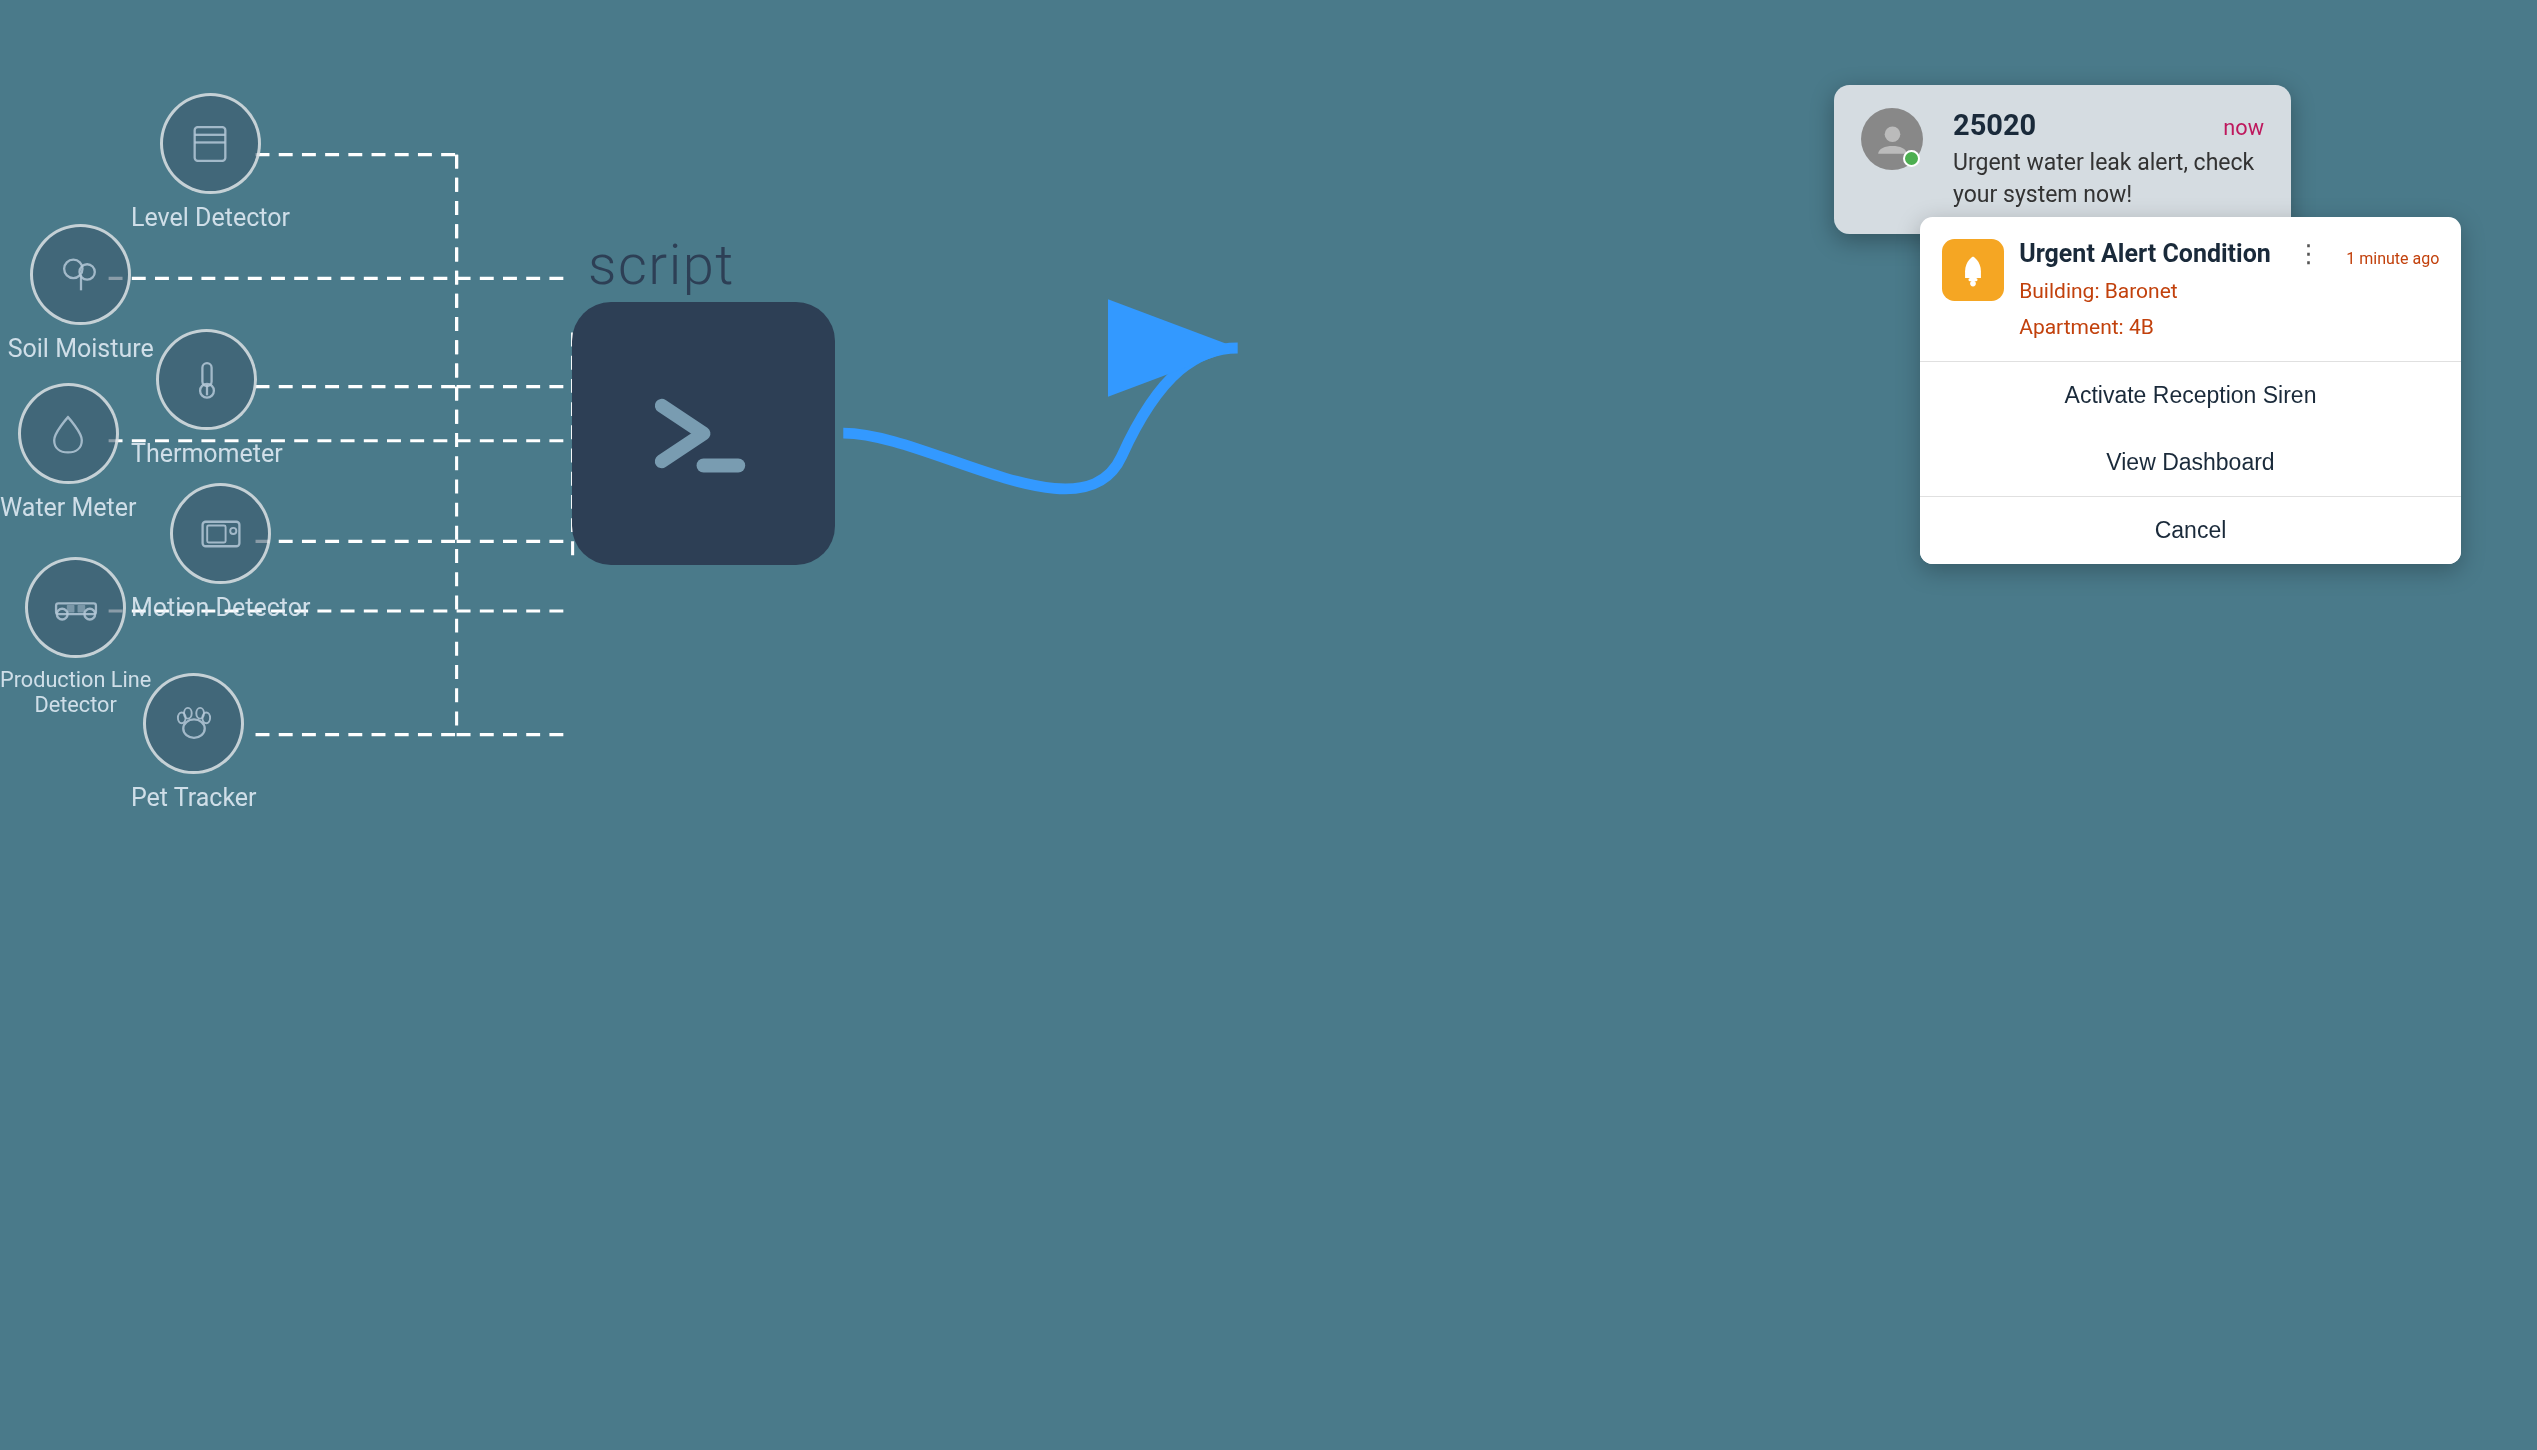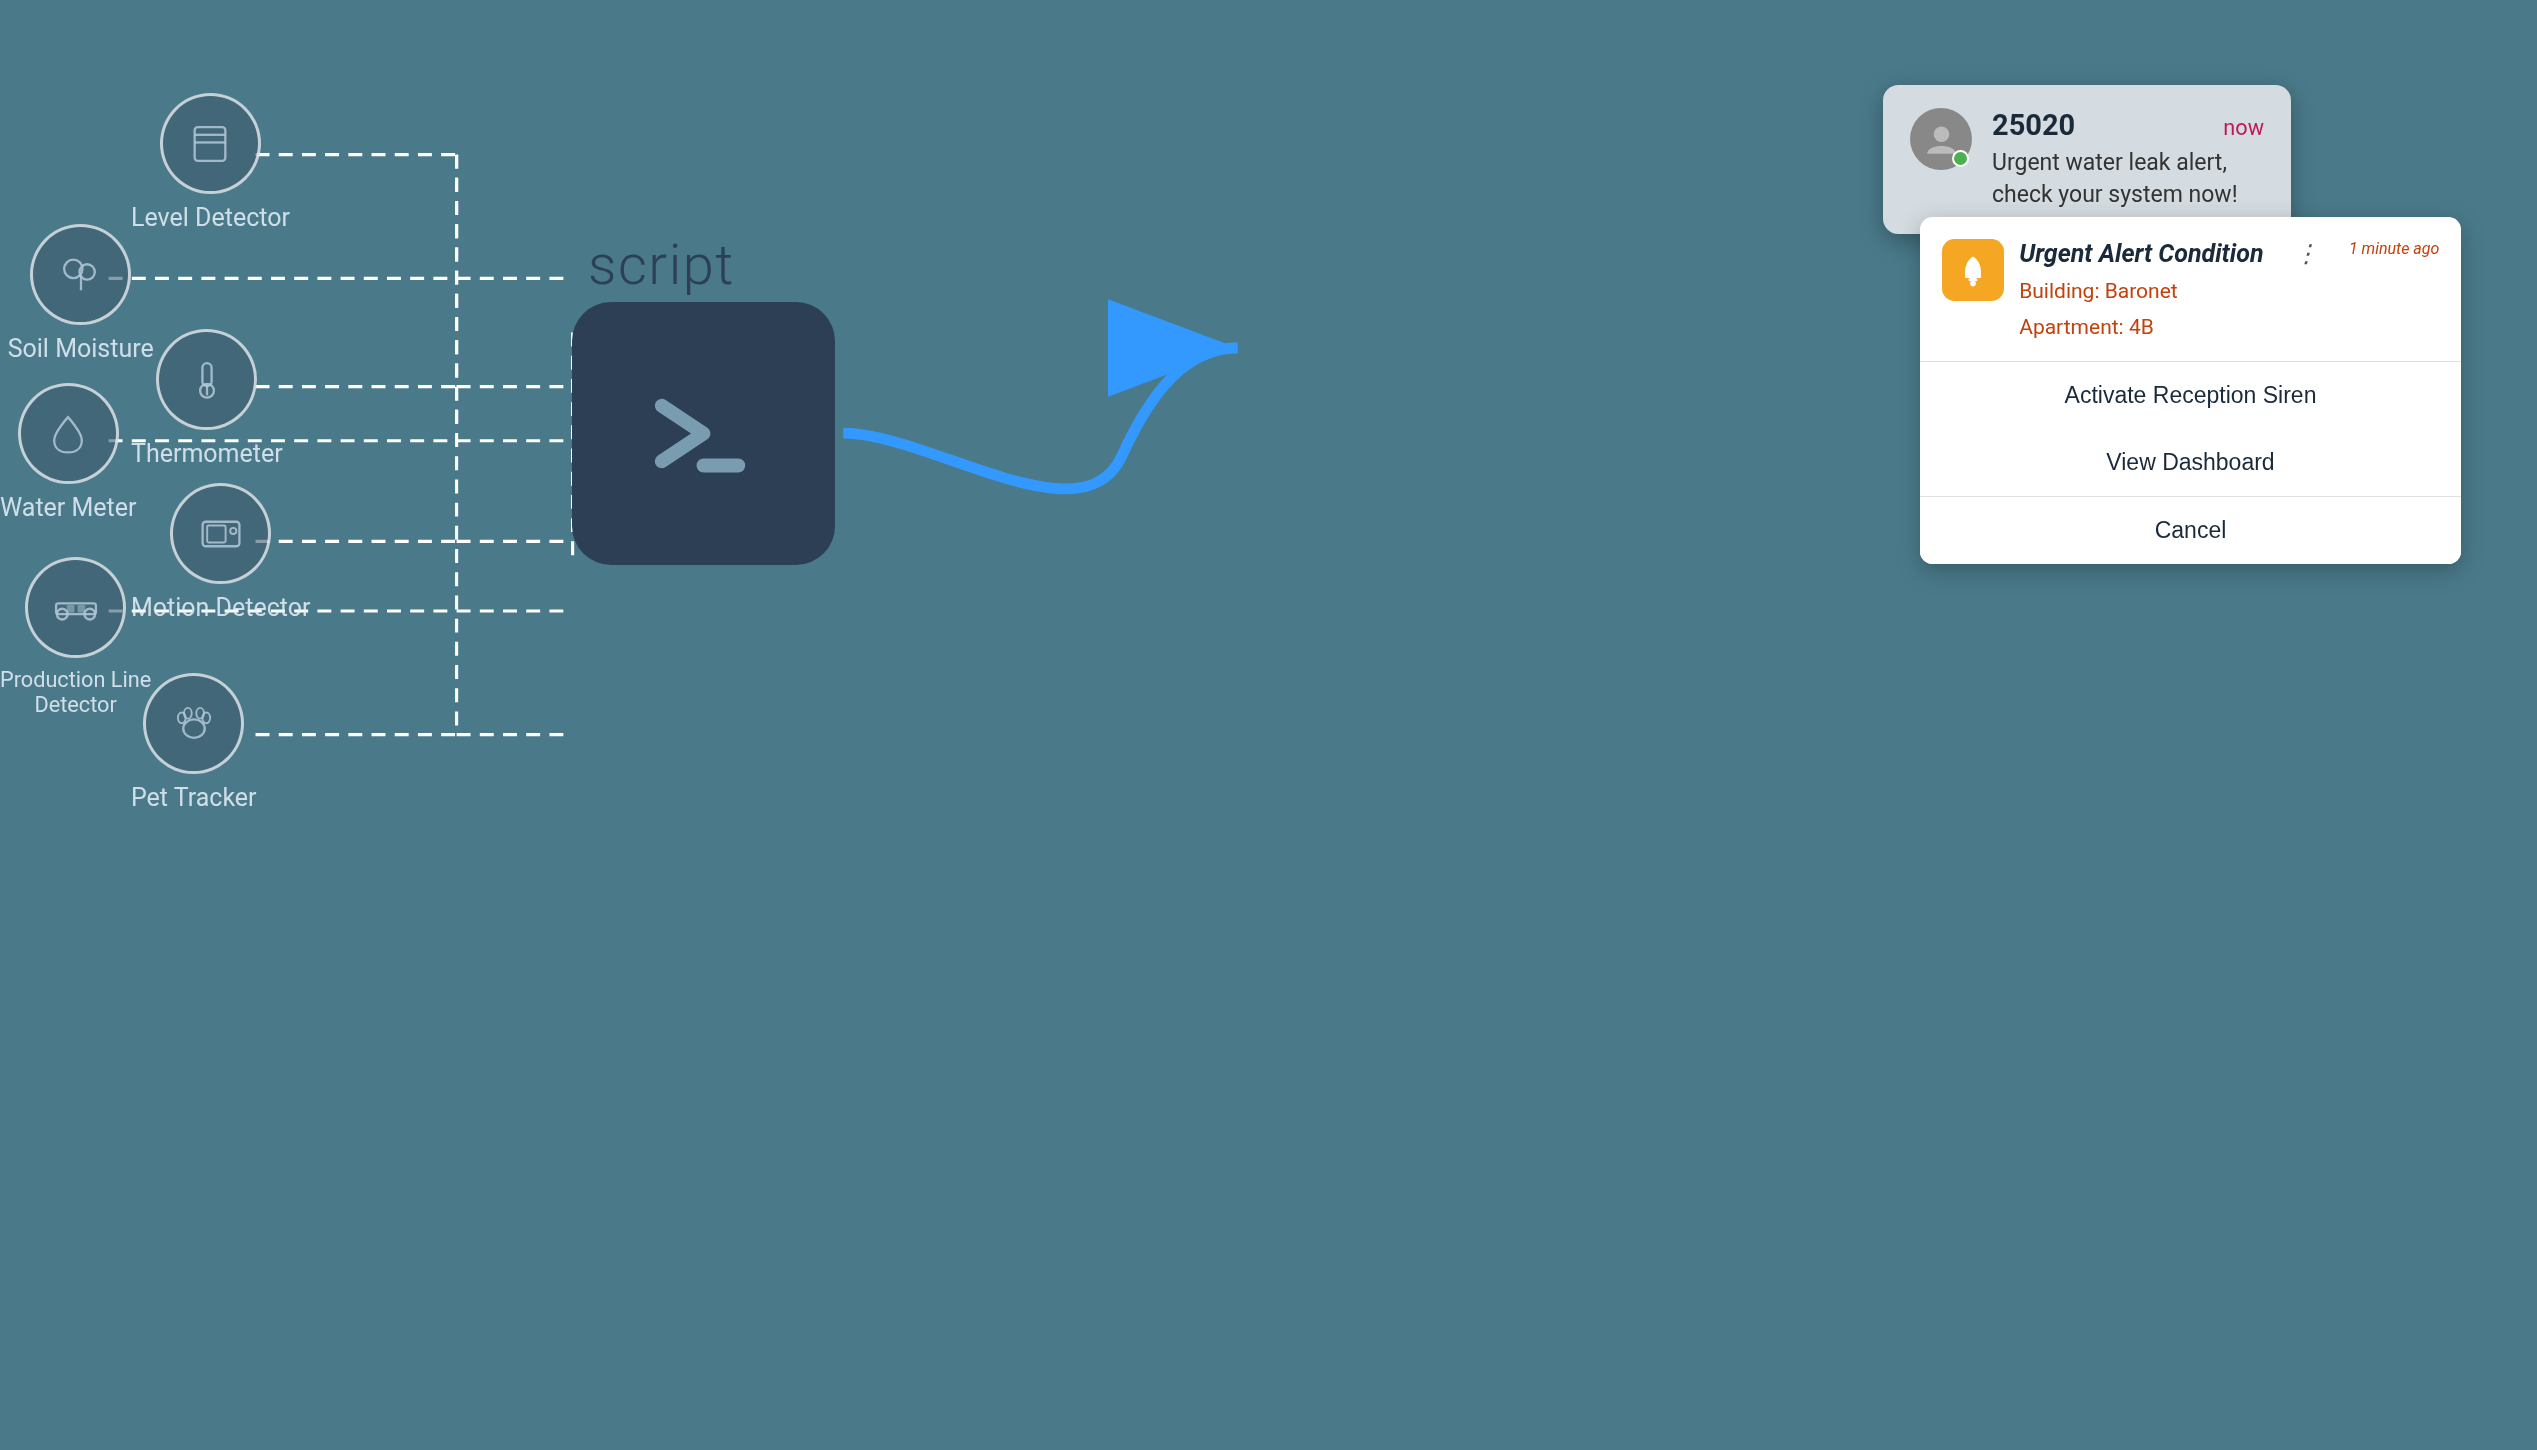--- a/index.html
+++ b/index.html
@@ -106,25 +106,25 @@
     }
 
     
     .notification-toast {
       position: absolute;
       top: 85px;
       right: 247px;
       background: rgba(220,225,230,0.95);
       border-radius: 15.5px;
       padding: 23px 27px;
-      width: 408px;
+      width: 457px;
       box-shadow: 0 6.2px 23px rgba(0,0,0,0.3);
       display: flex;
       align-items: flex-start;
-      gap: 20px;
+      gap: 30px;
     }
 
     .toast-avatar {
       width: 62px;
       height: 62px;
       border-radius: 50%;
       background: #888;
       flex-shrink: 0;
       position: relative;
       display: flex;
@@ -213,23 +213,22 @@
       fill: white;
     }
 
     .alert-card-info {
       flex: 1;
     }
 
     .alert-card-title-row {
       display: flex;
       justify-content: space-between;
-      align-items: flex-start;
+      align-items: flex-end;
       margin-bottom: 6.2px;
-      font-style: italic;
     }
 
     .alert-card-title {
       font-size: 25px;
       font-weight: 700;
       color: #1a2a3a;
     }
 
     .alert-card-time {
       font-size: 16px;

